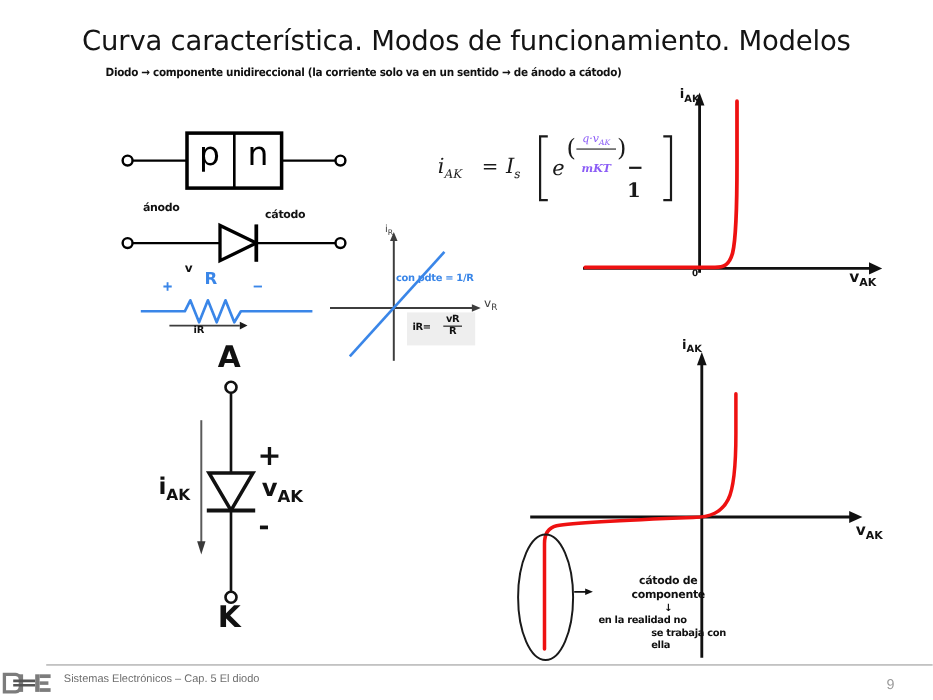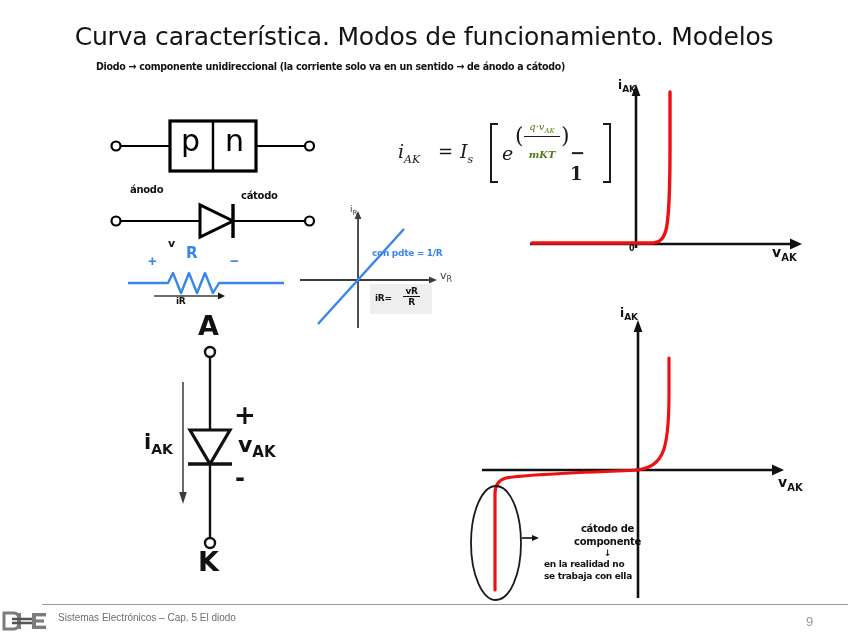--- a/index.html
+++ b/index.html
@@ -124,21 +124,21 @@
       <polygon points="129,78.6 137,82 129,85.4" fill="#3d3d3d"></polygon>
 
       <line x1="18" y1="126" x2="104" y2="31" stroke="#3a86e8" stroke-width="2.4"></line>
     </svg>
     <div class="abs" style="left:50px;top:6px;font-size:9px;color:#3d3d3d;font-family:'DejaVu Sans',sans-serif;">
       <span>i</span><sub style="font-size:7px;">R</sub>
     </div>
     <div class="abs" style="left:140px;top:71px;font-size:11px;color:#3d3d3d;font-family:'DejaVu Sans',sans-serif;">
       <span>v</span><sub style="font-size:8px;">R</sub>
     </div>
-    <div class="abs hand" style="left:72px;top:50px;font-size:9px;color:#3a86e8;white-space:nowrap;">con pdte = 1/R</div>
+    <div class="abs hand" style="left:60px;top:50px;font-size:9px;color:#3a86e8;white-space:nowrap;">con pdte = 1/R</div>
 
     <div class="abs" style="left:70px;top:86px;width:62px;height:30px;background:#eeeeee;">
       <div class="abs hand" style="left:5px;top:9px;font-size:9px;">
         <span>iR</span><span>=</span>
       </div>
       <div class="abs hand" style="left:33px;top:2px;font-size:9px;text-align:center;">
         <div>vR</div>
         <div style="border-top:1.4px solid #111;width:17px;margin:0 auto;"></div>
         <div>R</div>
       </div>
@@ -154,21 +154,21 @@
       <span>I</span><sub style="font-size:11px;">s</sub>
     </div>
 
     <svg class="abs" style="left:90px;top:4px;" width="12" height="62" viewBox="0 0 12 62">
       <path d="M10,2 L3,2 L3,60 L10,60" class="nofill" stroke="#1a1a1a" stroke-width="2"></path>
     </svg>
     <div class="abs" style="left:104px;top:24px;font-size:19px;font-family:'DejaVu Serif',serif;font-style:italic;color:#1a1a1a;">e</div>
 
     <div class="abs" style="left:117px;top:3px;">
       <span class="abs" style="left:0;top:2px;font-size:22px;font-family:'DejaVu Serif',serif;color:#1a1a1a;">(</span>
-      <div class="abs" style="left:9px;top:0px;text-align:center;font-family:'DejaVu Serif',serif;color:#4d7c0f;">
+      <div class="abs" style="left:9px;top:0px;text-align:center;font-family:'DejaVu Serif',serif;color:#8b5cf6;">
         <div style="font-size:10px;font-style:italic;">
           <span>q·v</span><sub style="font-size:7px;">AK</sub>
         </div>
         <div style="border-top:1.2px solid #1a1a1a;width:36px;margin:1px auto;"></div>
         <div style="font-size:10px;font-weight:bold;font-style:italic;margin-top:12px;">mKT</div>
       </div>
       <span class="abs" style="left:46px;top:2px;font-size:22px;font-family:'DejaVu Serif',serif;color:#1a1a1a;">)</span>
     </div>
     <div class="abs" style="left:172px;top:24px;font-size:18px;font-family:'DejaVu Serif',serif;font-weight:bold;color:#1a1a1a;">− 1</div>
     <svg class="abs" style="left:203px;top:4px;" width="12" height="62" viewBox="0 0 12 62">
@@ -243,21 +243,21 @@
     </div>
     <div class="abs" style="left:338px;top:176px;font-size:14px;color:#111;font-family:'DejaVu Sans',sans-serif;font-weight:bold;">
       <span>v</span><sub style="font-size:10px;">AK</sub>
     </div>
 
     <div class="abs" style="left:100px;top:225px;width:135px;line-height:1.25;">
       <div class="hand" style="font-size:10px;text-align:center;">cátodo de</div>
       <div class="hand" style="font-size:10px;text-align:center;">componente</div>
       <div class="hand" style="font-size:9px;text-align:center;">↓</div>
       <div class="hand" style="font-size:9px;text-align:left;padding-left:4px;">en la realidad no</div>
-      <div class="hand" style="font-size:9px;text-align:left;padding-left:4px;">se trabaja con ella</div>
+      <div class="hand" style="font-size:9px;text-align:left;padding-left:4px;margin-left:48px;">se trabaja con ella</div>
     </div>
   </div>
 
   <div class="abs" id="footer-rule"></div>
   <svg class="abs" id="die-logo" viewBox="0 0 48 24">
     <path d="M2,4 L12,4 C19,4 19,20 12,20 L2,20 Z" fill="none" stroke="#7c7c7c" stroke-width="3"></path>
     <rect x="15" y="4" width="4" height="16" fill="#7c7c7c"></rect>
     <path d="M10,10 L30,10 M10,14 L30,14" stroke="#555" stroke-width="2.4"></path>
     <rect x="30" y="4" width="4" height="16" fill="#7c7c7c"></rect>
     <rect x="34" y="4" width="10" height="3.4" fill="#7c7c7c"></rect>

